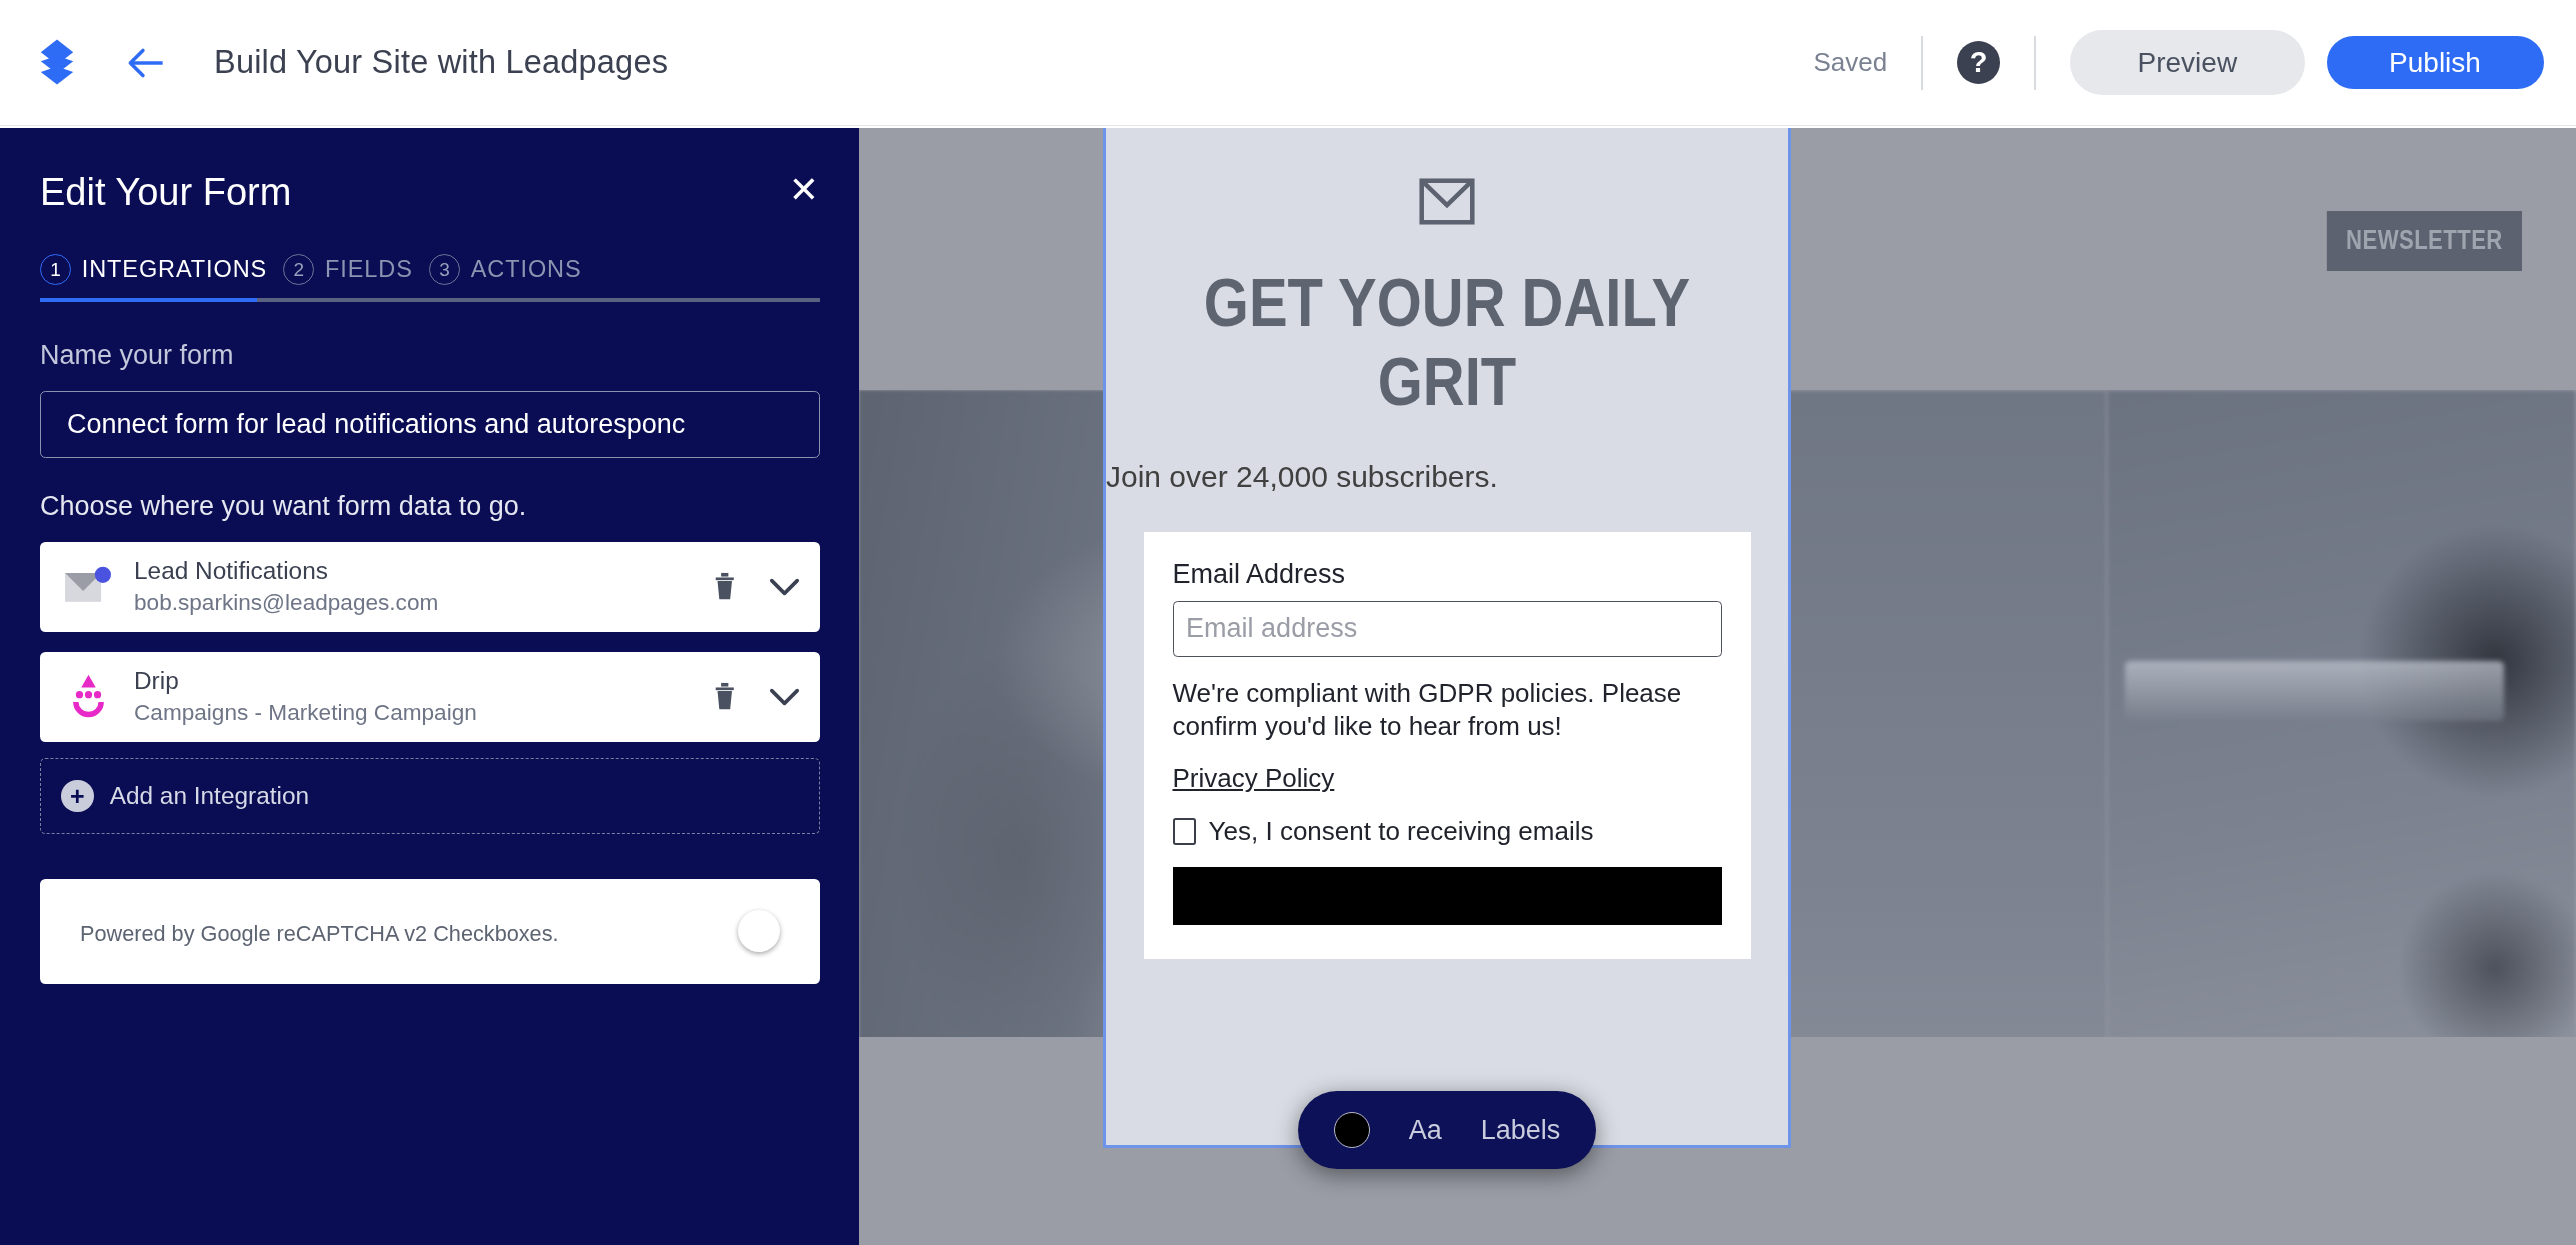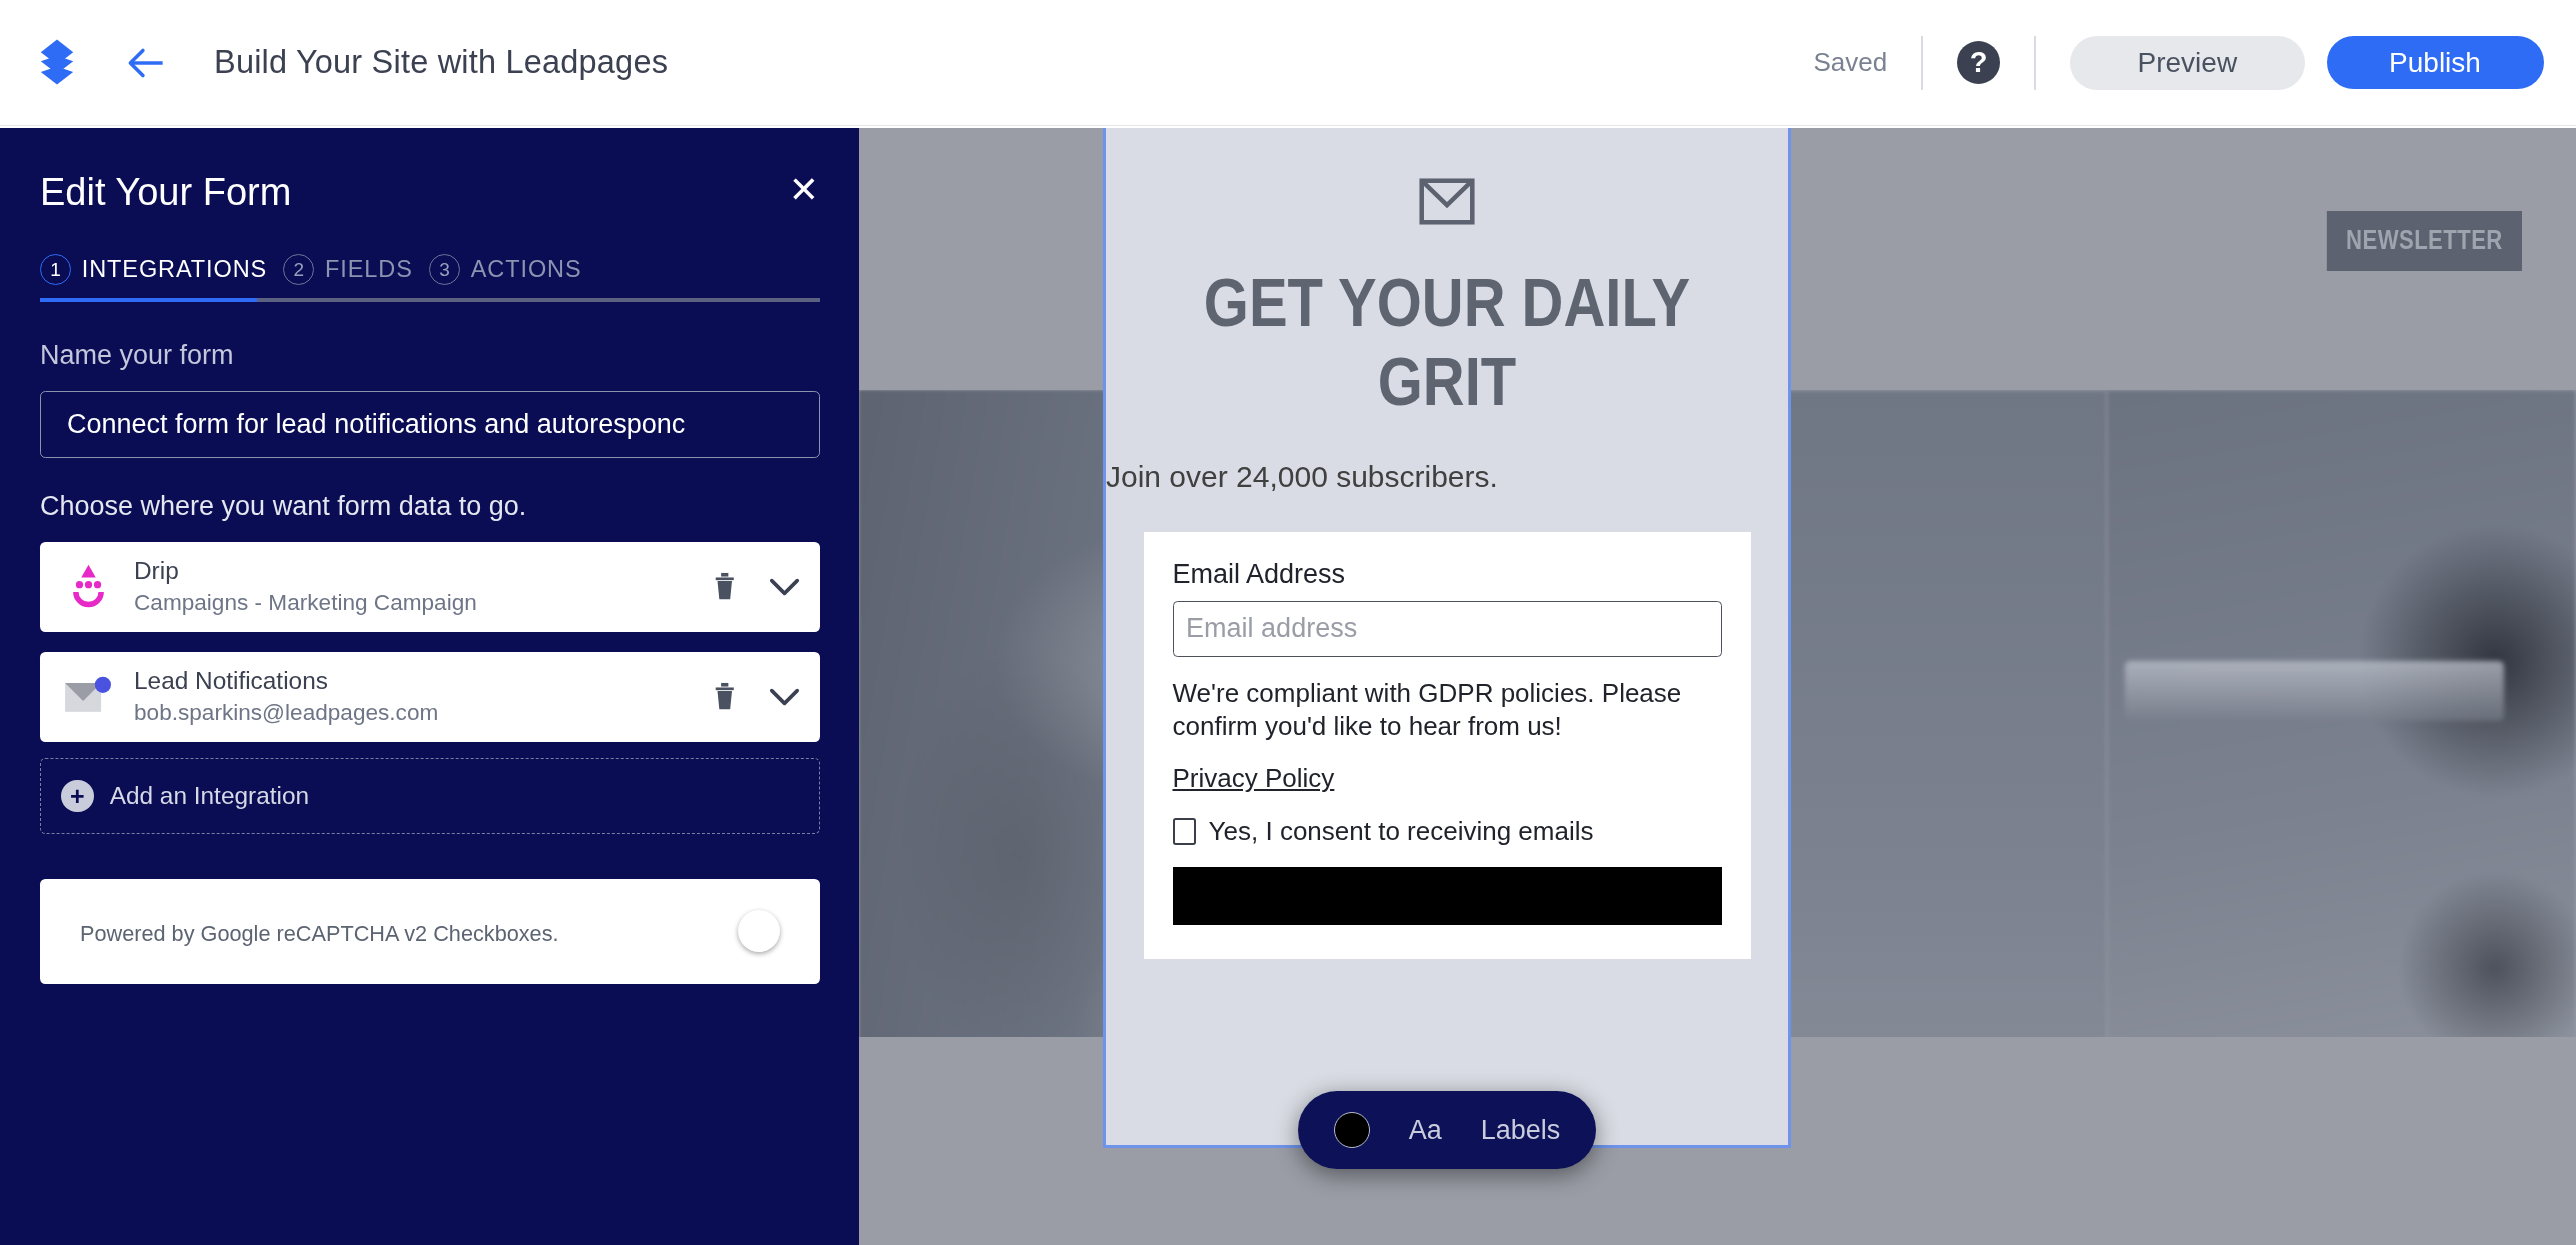--- a/index.html
+++ b/index.html
@@ -38,21 +38,21 @@
   .saved-text { font-size: 26px; color: #7a8191; margin-right: 34px; }
   .vdiv { width: 1.8px; height: 54px; background: #d8dbe0; }
   .help-btn {
     margin: 0 34px; width: 43px; height: 43px; border-radius: 50%;
     background: #3b4151; color: #ffffff;
     display: flex; align-items: center; justify-content: center;
     font-size: 29px; font-weight: bold; cursor: pointer;
   }
   .btn-preview {
     margin-left: 34px;
-    width: 235px; height: 54px; border-radius: 32.5px;
+    width: 235px; height: 65px; border-radius: 32.5px;
     background: #e6e8ec; color: #4a5160;
     display: flex; align-items: center; justify-content: center;
     font-size: 28px; cursor: pointer; border: none;
     font-family: "Liberation Sans", sans-serif;
   }
   .btn-publish {
     margin-left: 21.7px;
     width: 217px; height: 53px; border-radius: 32.5px;
     background: #2f6cf6; color: #ffffff;
     display: flex; align-items: center; justify-content: center;
@@ -325,60 +325,60 @@
 
   <div class="sb-body">
     <div class="label-dim">Name your form</div>
     <input class="name-input" value="Connect form for lead notifications and autoresponc" style="">
 
     <div class="sub-label">Choose where you want form data to go.</div>
 
     
     <div class="intg-card">
       <div class="intg-icon">
-        <svg width="47" height="51" viewBox="0 0 52 56">
-          <polygon points="26,4 34,18 18,18" fill="#e629c7"></polygon>
-          <circle cx="16" cy="26" r="4" fill="#e629c7"></circle>
-          <circle cx="26" cy="26" r="4" fill="#e629c7"></circle>
-          <circle cx="36" cy="26" r="4" fill="#e629c7"></circle>
-          <path d="M12 34 a14 14 0 0 0 28 0" fill="none" stroke="#e629c7" stroke-width="6"></path>
+        <svg width="51" height="45" viewBox="0 0 56 50">
+          <rect x="2" y="10" width="40" height="32" fill="#d6d8dd"></rect>
+          <polygon points="2,10 42,10 22,30" fill="#9a9da6"></polygon>
+          <circle cx="44" cy="12" r="9" fill="#4a53e0"></circle>
         </svg>
       </div>
       <div class="intg-text">
-        <div class="intg-name">Drip</div>
-        <div class="intg-sub">Campaigns - Marketing Campaign</div>
+        <div class="intg-name">Lead Notifications</div>
+        <div class="intg-sub">bob.sparkins@leadpages.com</div>
       </div>
       <div class="intg-actions">
         <span class="trash-btn">
           <svg width="23.5" height="29" viewBox="0 0 26 32">
             <rect x="3" y="6" width="20" height="3" fill="#4a5160"></rect>
             <rect x="9" y="1" width="8" height="4" fill="#4a5160"></rect>
             <path d="M5 10 L21 10 L19 30 L7 30 Z" fill="#4a5160"></path>
           </svg>
         </span>
         <span class="chev-btn">
           <svg width="31" height="20" viewBox="0 0 34 22">
             <polyline points="3,4 17,18 31,4" fill="none" stroke="#3b4151" stroke-width="4" stroke-linecap="round" stroke-linejoin="round"></polyline>
           </svg>
         </span>
       </div>
     </div>
 
     
     <div class="intg-card">
       <div class="intg-icon">
-        <svg width="51" height="45" viewBox="0 0 56 50">
-          <rect x="2" y="10" width="40" height="32" fill="#d6d8dd"></rect>
-          <polygon points="2,10 42,10 22,30" fill="#9a9da6"></polygon>
-          <circle cx="44" cy="12" r="9" fill="#4a53e0"></circle>
+        <svg width="47" height="51" viewBox="0 0 52 56">
+          <polygon points="26,4 34,18 18,18" fill="#e629c7"></polygon>
+          <circle cx="16" cy="26" r="4" fill="#e629c7"></circle>
+          <circle cx="26" cy="26" r="4" fill="#e629c7"></circle>
+          <circle cx="36" cy="26" r="4" fill="#e629c7"></circle>
+          <path d="M12 34 a14 14 0 0 0 28 0" fill="none" stroke="#e629c7" stroke-width="6"></path>
         </svg>
       </div>
       <div class="intg-text">
-        <div class="intg-name">Lead Notifications</div>
-        <div class="intg-sub">bob.sparkins@leadpages.com</div>
+        <div class="intg-name">Drip</div>
+        <div class="intg-sub">Campaigns - Marketing Campaign</div>
       </div>
       <div class="intg-actions">
         <span class="trash-btn">
           <svg width="23.5" height="29" viewBox="0 0 26 32">
             <rect x="3" y="6" width="20" height="3" fill="#4a5160"></rect>
             <rect x="9" y="1" width="8" height="4" fill="#4a5160"></rect>
             <path d="M5 10 L21 10 L19 30 L7 30 Z" fill="#4a5160"></path>
           </svg>
         </span>
         <span class="chev-btn">

